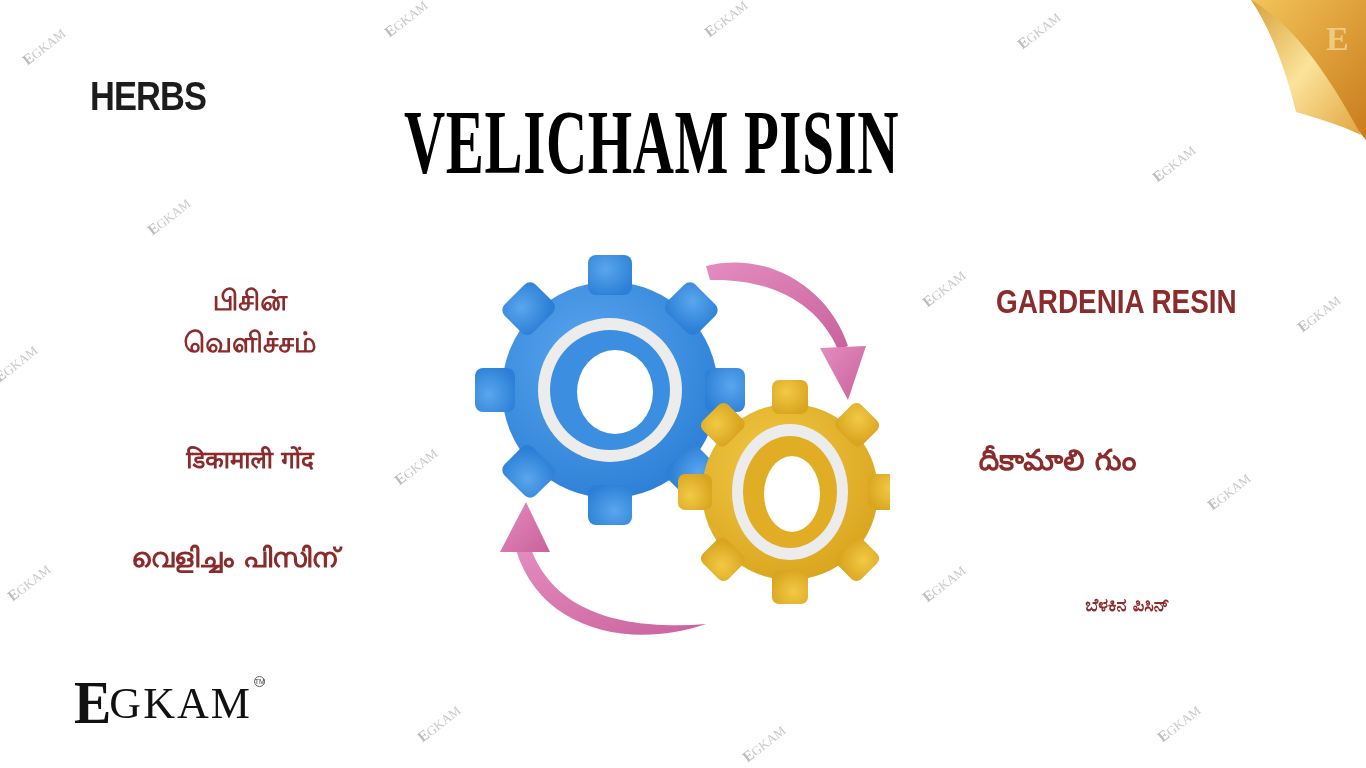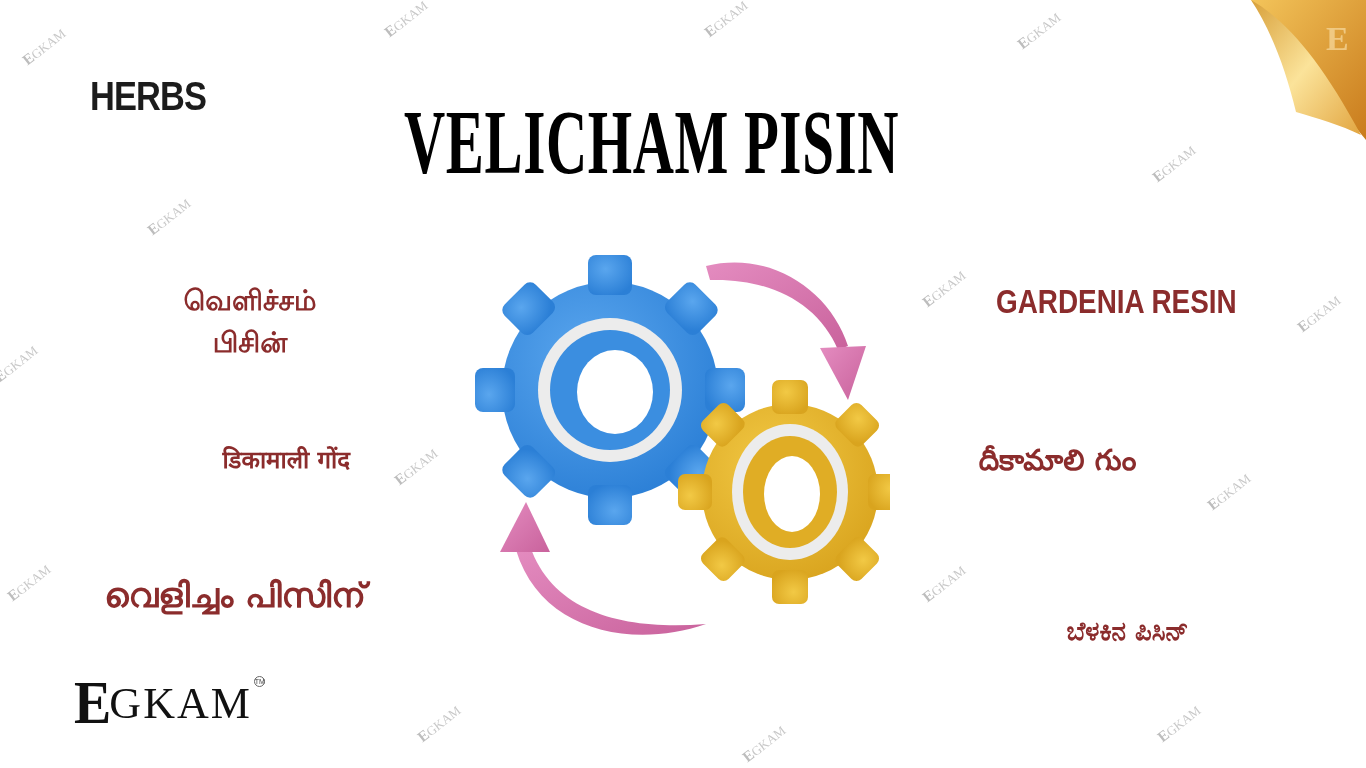--- a/index.html
+++ b/index.html
@@ -35,29 +35,29 @@
     transform: scaleX(0.62); transform-origin: left top;
     letter-spacing: 1px; line-height: 92px;
     white-space: nowrap;
   }
   .name {
     position: absolute; color: #8b2c2c; font-weight: bold;
     font-family: "DejaVu Sans", sans-serif; text-align: center;
     white-space: nowrap;
   }
   .n-tamil { left: 150px; top: 280px; width: 200px; font-size: 28px; line-height: 42px; }
-  .n-hindi { left: 150px; top: 442px; width: 200px; font-size: 24px; text-align: right; }
-  .n-mal { left: 95px; top: 575px; width: 280px; font-size: 34px; }
+  .n-hindi { left: 150px; top: 442px; width: 200px; font-size: 24px; }
+  .n-mal { left: 95px; top: 542px; width: 280px; font-size: 27px; }
   .n-en {
     left: 996px; top: 282px; font-size: 34px;
     font-family: "Liberation Sans", sans-serif;
     transform: scaleX(0.82); transform-origin: left top; text-align: left;
   }
   .n-tel { left: 965px; top: 443px; width: 185px; font-size: 29px; }
-  .n-kan { left: 1030px; top: 616px; width: 195px; font-size: 26px; }
+  .n-kan { left: 1030px; top: 594px; width: 195px; font-size: 18px; }
 
   .gears { position: absolute; left: 470px; top: 250px; width: 420px; height: 410px; }
 
   .curl { position: absolute; right: 0; top: 0; width: 140px; height: 140px; }
 
   .logo {
     position: absolute; left: 72px; top: 670px; height: 60px;
     display: flex; align-items: flex-end;
   }
   .logo .e-mark {
@@ -110,22 +110,22 @@
   </defs>
   <polygon points="25,0 140,0 140,140" fill="url(#gOut)"></polygon>
   <path d="M25,0 C60,20 95,60 135,135 C115,125 90,118 70,112 C60,70 45,30 25,0 Z" fill="url(#gIn)"></path>
   <text x="100" y="50" font-family="Liberation Serif, serif" font-weight="bold" font-size="34" fill="#f6d79a" opacity="0.75">E</text>
 </svg>
 
 <div class="herbs">HERBS</div>
 <div class="title">VELICHAM PISIN</div>
 
 <div class="name n-tamil">
+  <div>பிசின்</div>
   <div>வெளிச்சம்</div>
-  <div>பிசின்</div>
 </div>
 <div class="name n-hindi">डिकामाली गोंद</div>
 <div class="name n-mal">വെളിച്ചം പിസിന്</div>
 <div class="name n-en">GARDENIA RESIN</div>
 <div class="name n-tel">దీకామాలి గుం</div>
 <div class="name n-kan">ಬೆಳಕಿನ ಪಿಸಿನ್</div>
 
 <svg class="gears" viewBox="0 0 420 410">
   <defs>
     <radialGradient id="bg" cx="0.4" cy="0.35" r="0.7">

